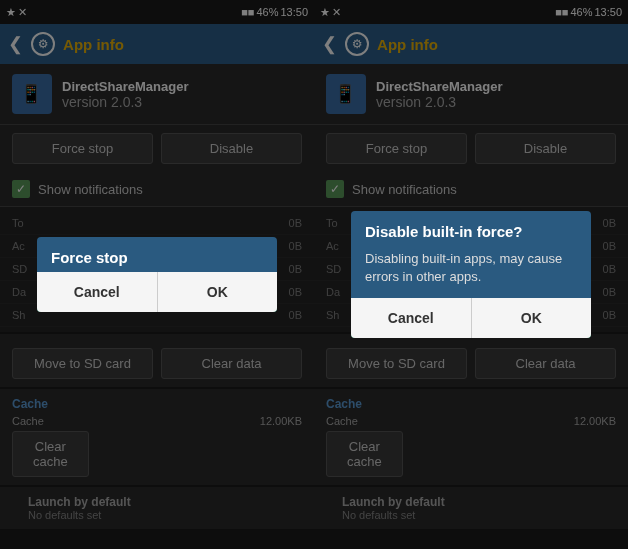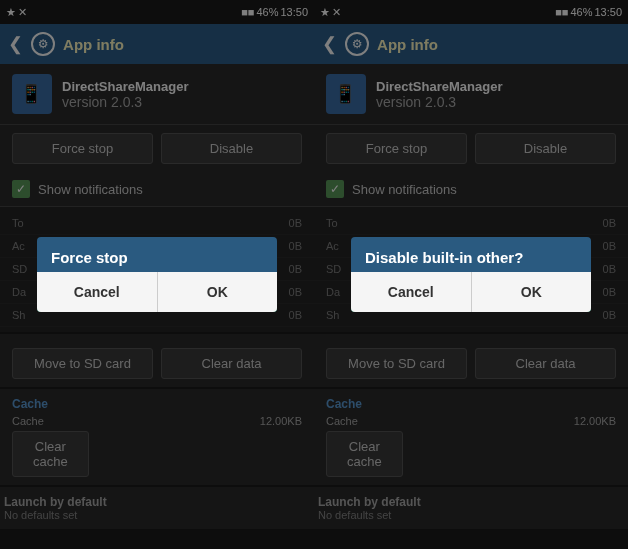--- a/index.html
+++ b/index.html
@@ -56,21 +56,21 @@
       height: 24px;
       border: 2px solid #fff;
       border-radius: 50%;
       display: flex;
       align-items: center;
       justify-content: center;
       color: #fff;
       font-size: 12px;
     }
     .toolbar .title {
-      color: #fef9c3;
+      color: #eab308;
       font-size: 15px;
       font-weight: bold;
     }
 
     
     .app-info {
       background: #2a2a2a;
       padding: 10px 12px;
       display: flex;
       align-items: center;
@@ -192,21 +192,21 @@
       margin-bottom: 4px;
     }
     .cache-btns {
       display: flex;
       justify-content: flex-start;
     }
 
     
     .launch-section {
       background: #2a2a2a;
-      padding: 8px 4px;
+      padding: 8px 28px;
       margin-top: 2px;
     }
     .launch-label {
       color: #aaa;
       font-size: 12px;
       font-weight: bold;
     }
     .launch-sub {
       color: #888;
       font-size: 11px;
@@ -436,20 +436,21 @@
     </div>
   </div>
 
   <div class="launch-section">
     <div class="launch-label">Launch by default</div>
     <div class="launch-sub">No defaults set</div>
   </div>
 
   <div class="dialog-overlay">
     <div class="dialog">
-      <div class="dialog-title">Disable built-in other?</div>
+      <div class="dialog-title">Disable built-in force?</div>
+      <div class="dialog-message">Disabling built-in apps, may cause errors in other apps.</div>
       <div class="dialog-buttons">
         <button class="dialog-btn">Cancel</button>
         <button class="dialog-btn">OK</button>
       </div>
     </div>
   </div>
 </div>
 
 </body></html>

